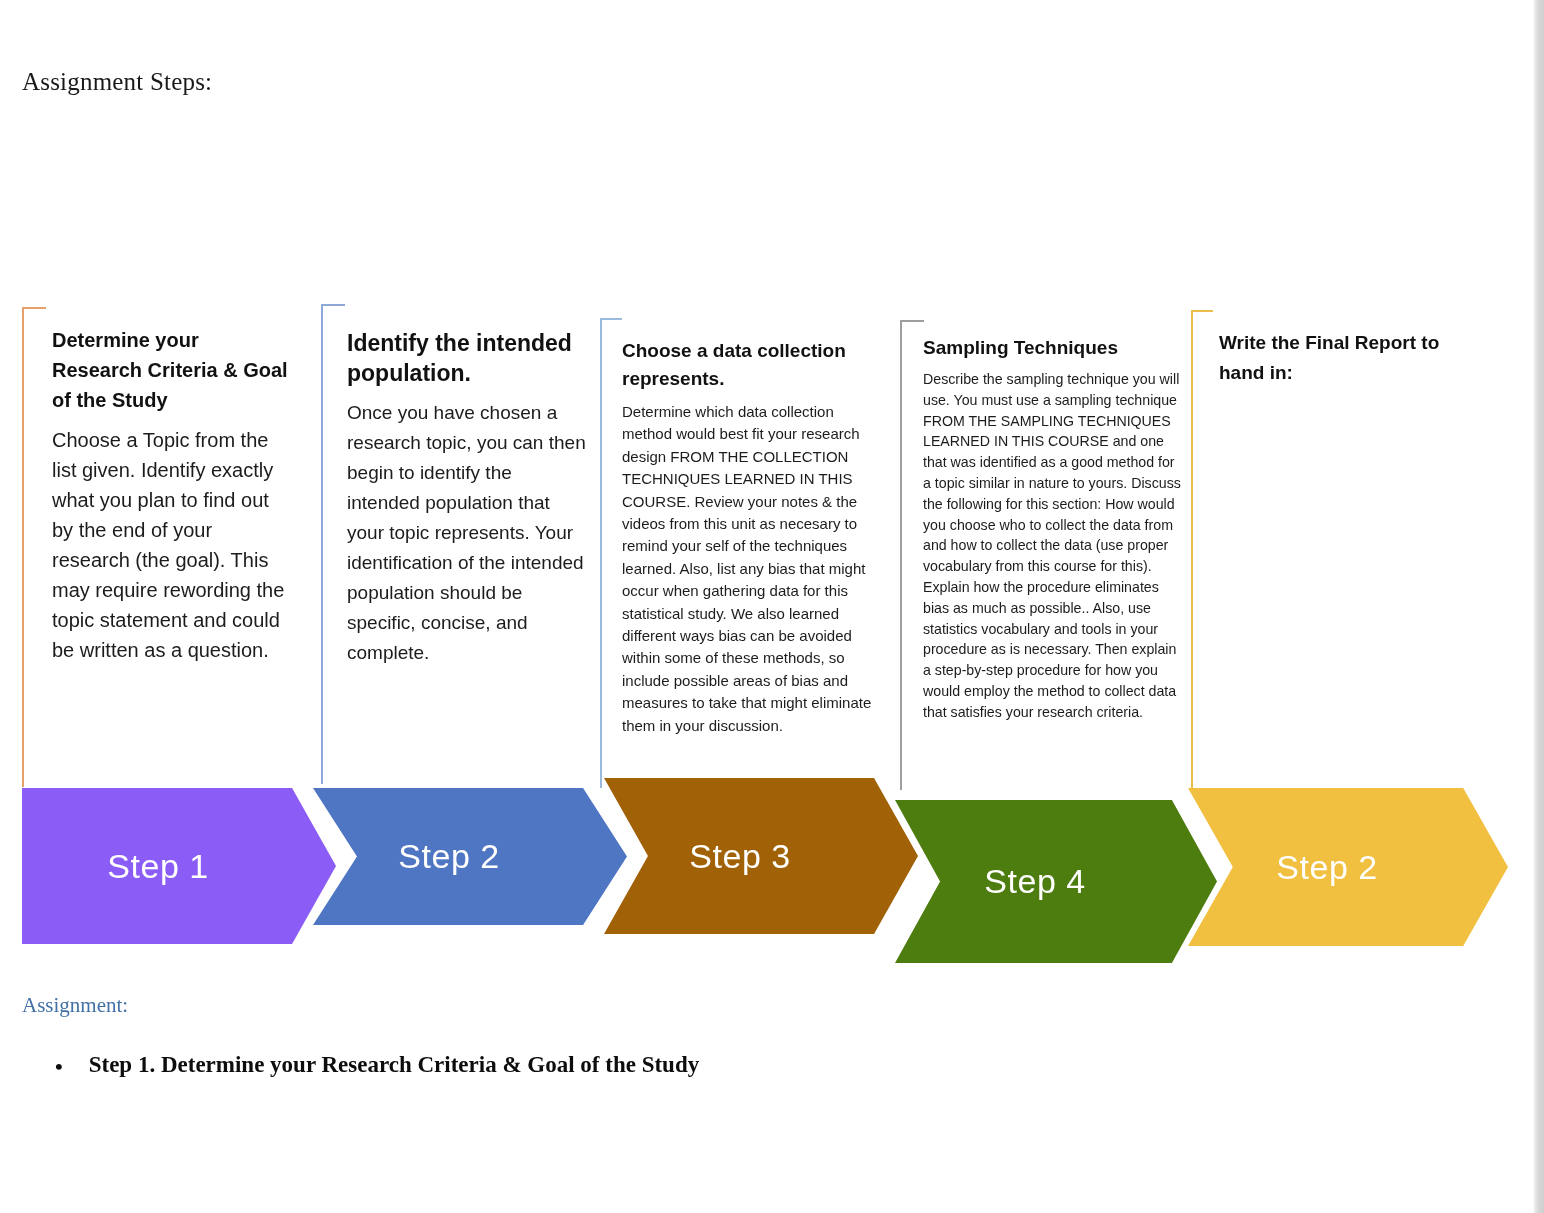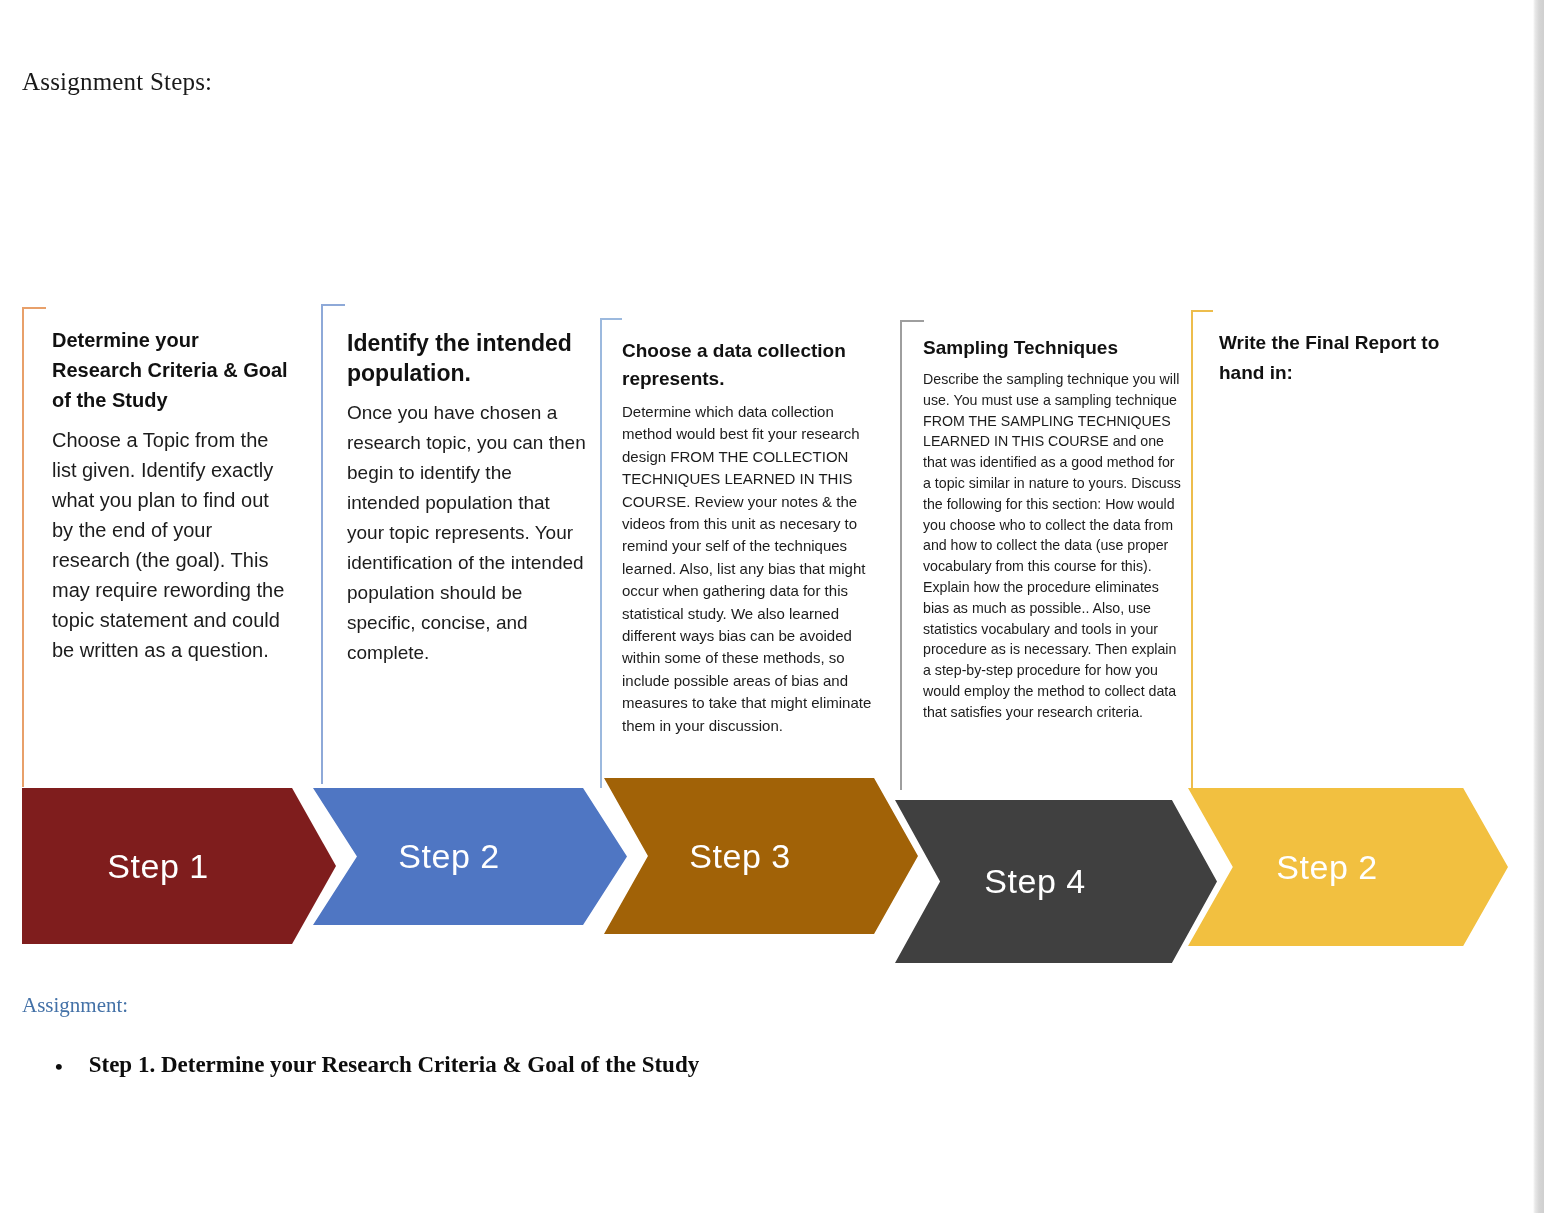--- a/index.html
+++ b/index.html
@@ -183,39 +183,39 @@
   <div class="step-card" style="left:1191px; top:310px; width:290px; height:480px;">
     <div class="card-rule-left" style="background:#EDBD4C;"></div>
     <div class="card-rule-top" style="background:#EDBD4C; width:22px;"></div>
     <div class="card-body" style="left:28px; top:18px;">
       <div class="card-title" style="font-size:19px; line-height:30px;">Write the Final Report to hand in:</div>
     </div>
   </div>
 
   <div class="chev" style="left:22px; top:788px; width:314px; height:156px;
               clip-path: polygon(0 0, 86% 0, 100% 50%, 86% 100%, 0 100%);
-              background:#7f1d1d;">
+              background:#8b5cf6;">
     <span class="chev-label" style="margin-right:42px;">Step 1</span>
   </div>
 
   <div class="chev" style="left:313px; top:788px; width:314px; height:137px;
               clip-path: polygon(0 0, 86% 0, 100% 50%, 86% 100%, 0 100%, 14% 50%);
               background:#4F76C3;">
     <span class="chev-label" style="margin-right:42px;">Step 2</span>
   </div>
 
   <div class="chev" style="left:604px; top:778px; width:314px; height:156px;
               clip-path: polygon(0 0, 86% 0, 100% 50%, 86% 100%, 0 100%, 14% 50%);
               background:#a16207;">
     <span class="chev-label" style="margin-right:42px;">Step 3</span>
   </div>
 
   <div class="chev" style="left:895px; top:800px; width:322px; height:163px;
               clip-path: polygon(0 0, 86% 0, 100% 50%, 86% 100%, 0 100%, 14% 50%);
-              background:#404040;">
+              background:#4d7c0f;">
     <span class="chev-label" style="margin-right:42px;">Step 4</span>
   </div>
 
   <div class="chev" style="left:1188px; top:788px; width:320px; height:158px;
               clip-path: polygon(0 0, 86% 0, 100% 50%, 86% 100%, 0 100%, 14% 50%);
               background:#F2C040;">
     <span class="chev-label" style="margin-right:42px;">Step 2</span>
   </div>
 
 </div>

